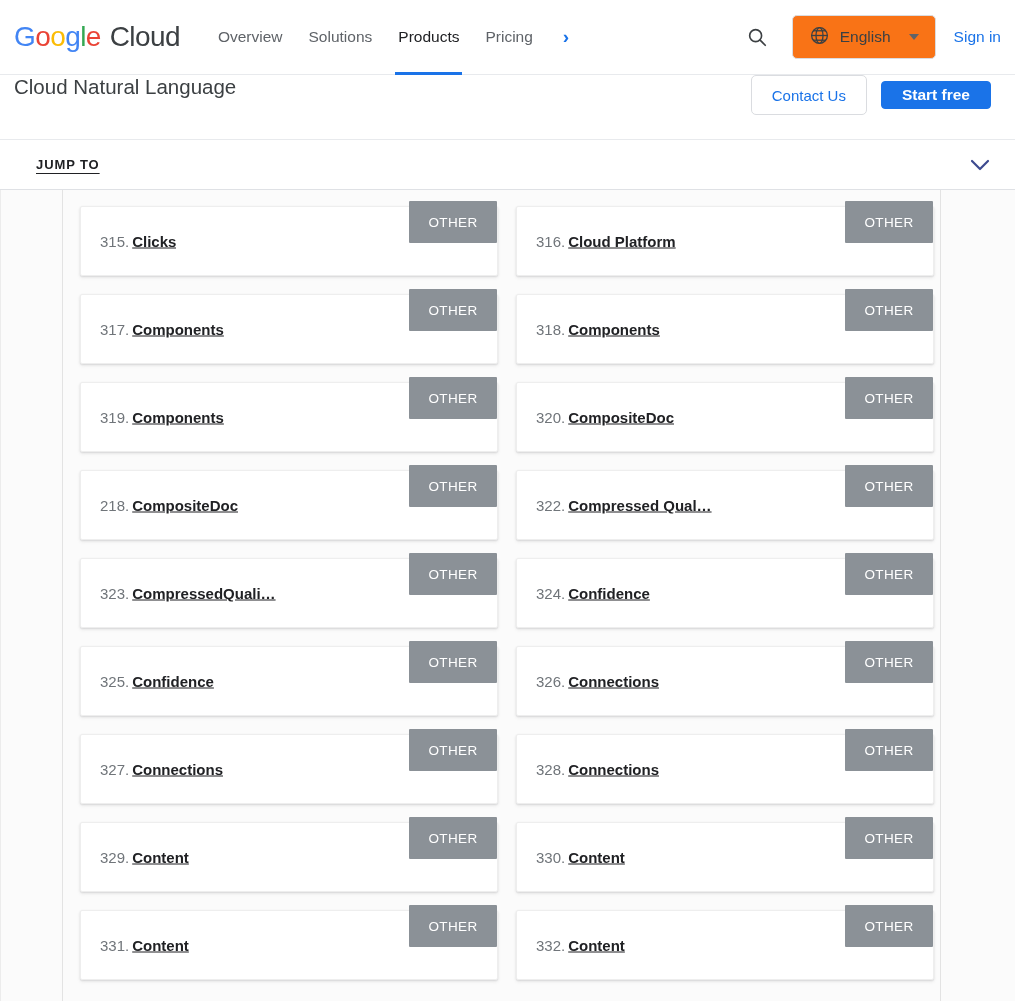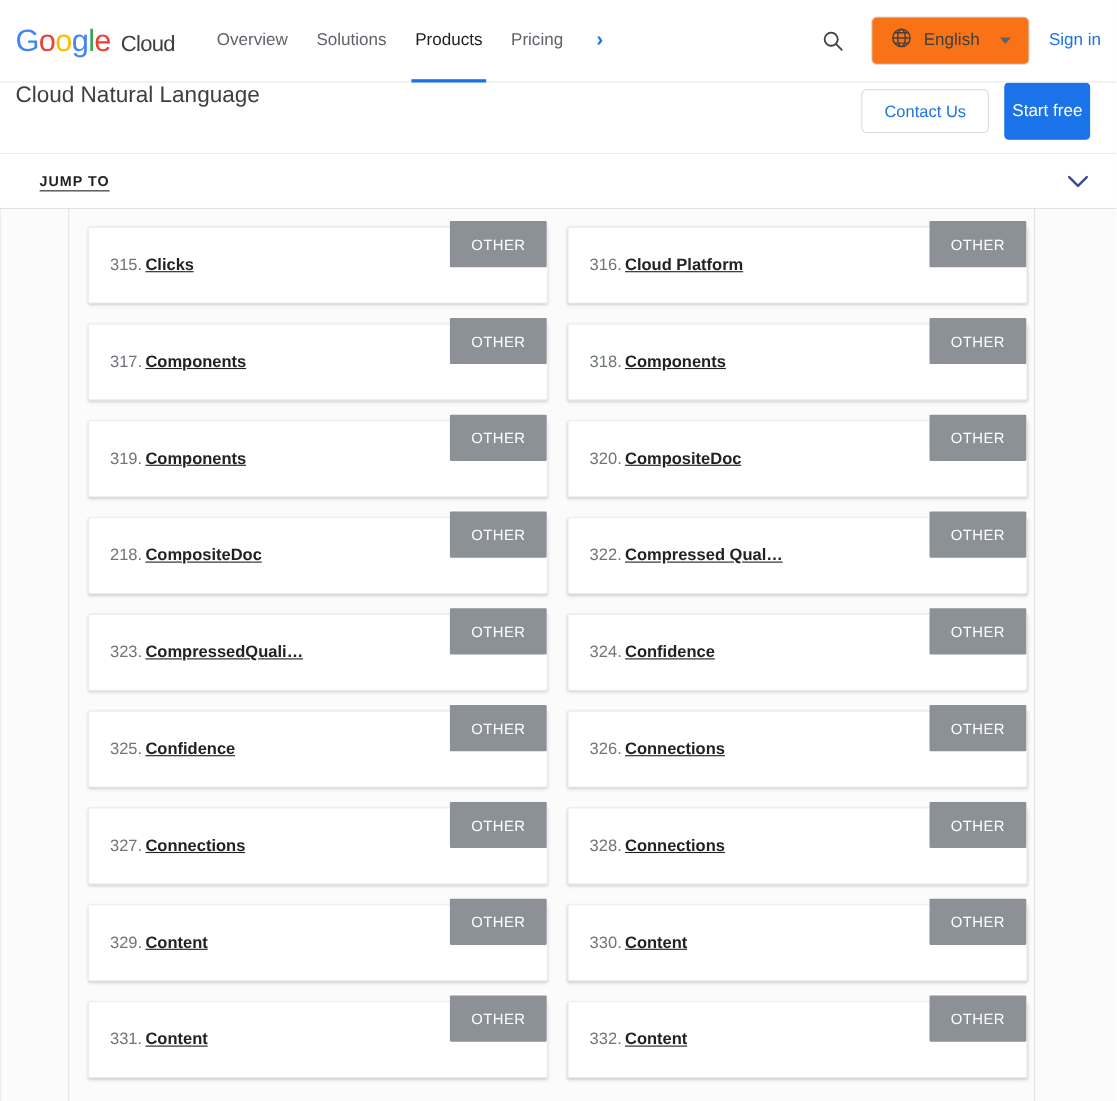--- a/index.html
+++ b/index.html
@@ -21,21 +21,21 @@
     background: #fff;
     border-bottom: 1px solid #e8eaed;
   }
   .logo { display: flex; align-items: baseline; font-size: 28px; letter-spacing: -0.6px; margin-right: 38px; white-space: nowrap; }
   .logo .g-word { font-weight: 400; }
   .logo .g-word span { font-weight: 400; }
   .c-blue { color: #4285F4; }
   .c-red { color: #EA4335; }
   .c-yellow { color: #FBBC05; }
   .c-green { color: #34A853; }
-  .logo .cloud { color: #3c4043; font-weight: 400; margin-left: 9px; font-size: 20px; }
+  .logo .cloud { color: #3c4043; font-weight: 400; margin-left: 9px; font-size: 28px; }
 
   .navlinks { display: flex; align-items: center; gap: 26px; height: 75px; }
   .navlink {
     position: relative;
     font-size: 15.5px;
     color: #5f6368;
     height: 75px;
     display: flex; align-items: center;
     cursor: pointer;
     white-space: nowrap;
@@ -73,22 +73,22 @@
   .prodbtns { margin-left: auto; display: flex; align-items: center; gap: 14px; }
   .btn-outline {
     border: 1px solid #dadce0; border-radius: 5px;
     color: #1a73e8; font-size: 15px; font-weight: 500;
     height: 40px; padding: 0 20px;
     display: flex; align-items: center; justify-content: center;
     background: #fff; cursor: pointer; white-space: nowrap;
   }
   .btn-filled {
     background: #1a73e8; border: 1px solid #1a73e8; border-radius: 4px;
-    color: #fff; font-size: 15.5px; font-weight: 400;
-    height: 52px; padding: 0 6px;
+    color: #fff; font-size: 15.5px; font-weight: 700;
+    height: 28px; padding: 0 20px;
     display: flex; align-items: center; justify-content: center;
     cursor: pointer; white-space: nowrap;
   }
 
   
   .jumpbar {
     height: 50px;
     display: flex; align-items: center;
     padding: 0 24px 0 36px;
     background: #fff;

